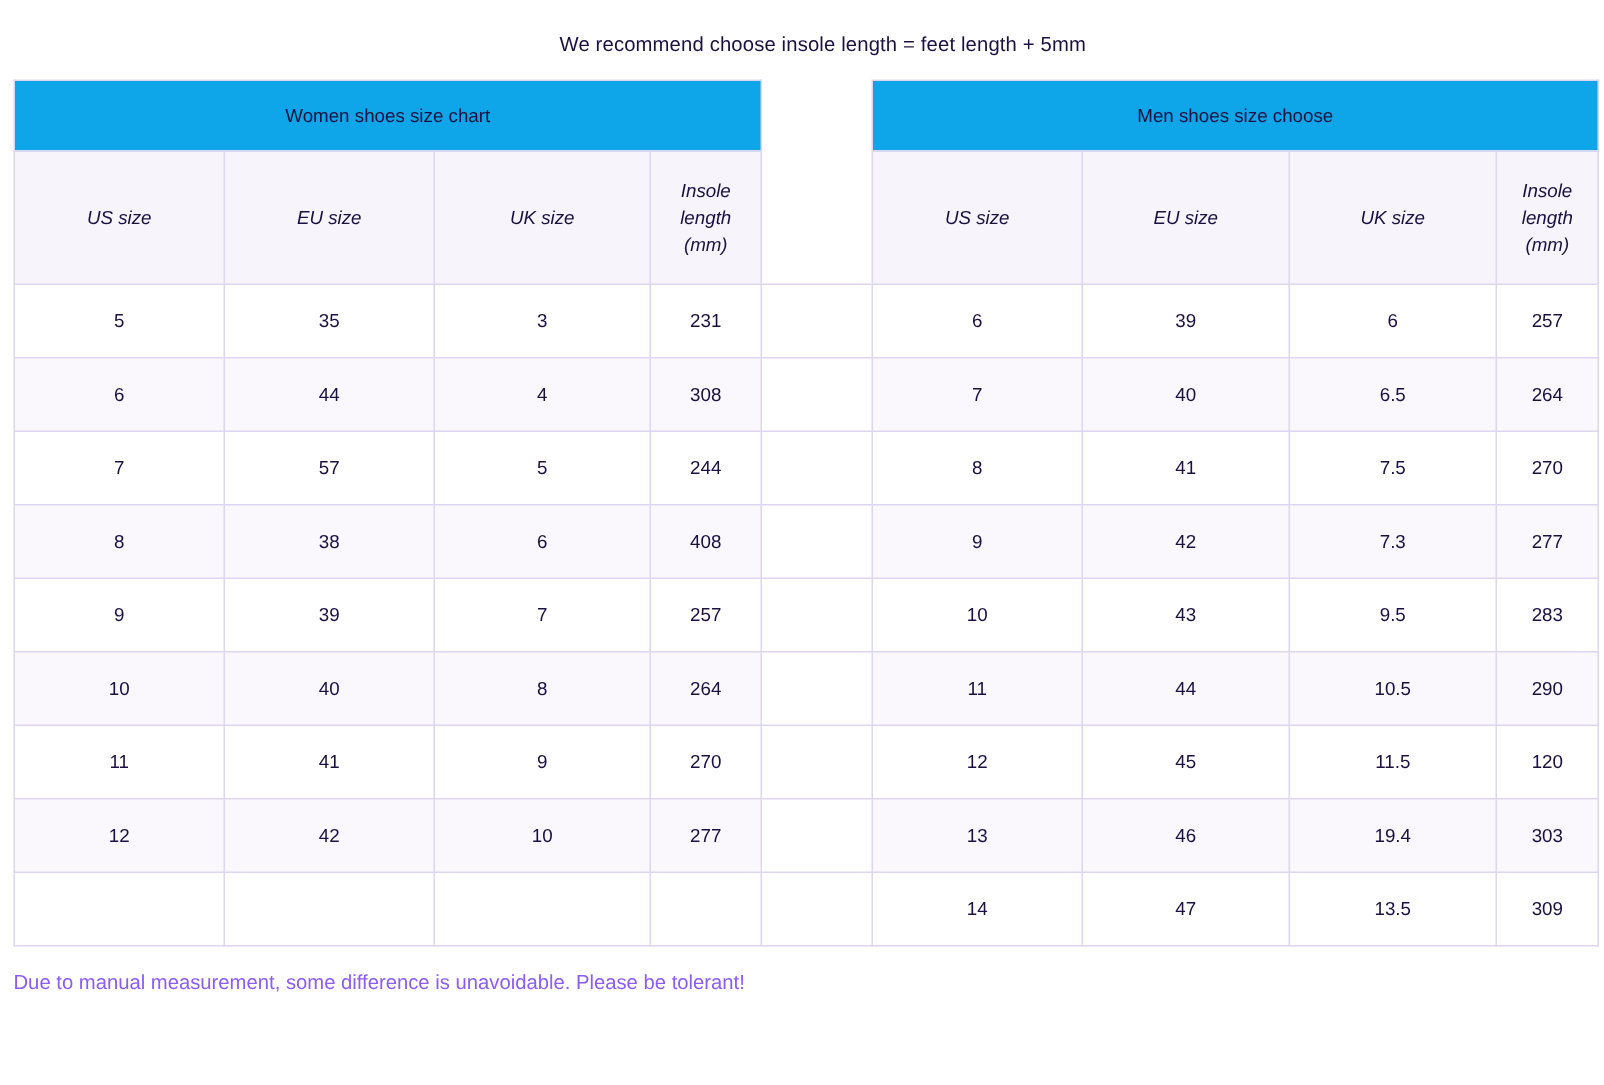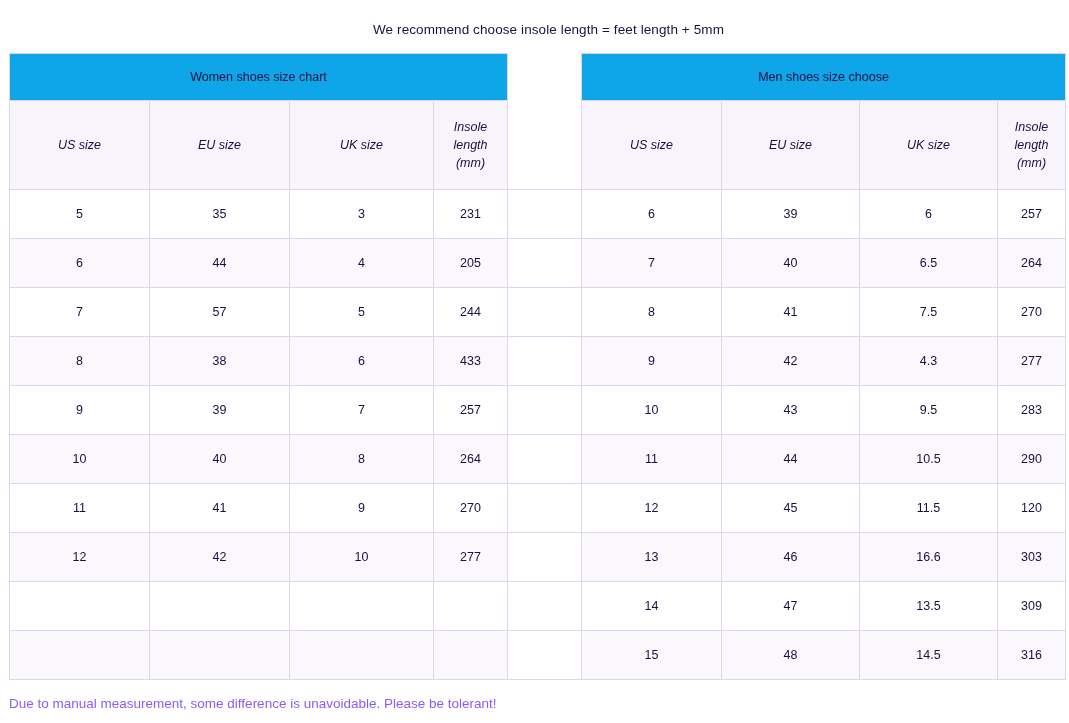--- a/index.html
+++ b/index.html
@@ -158,21 +158,21 @@
         <td class="spacer"></td>
         <td>6</td>
         <td>39</td>
         <td>6</td>
         <td>257</td>
       </tr>
       <tr class="odd">
         <td>6</td>
         <td>44</td>
         <td>4</td>
-        <td>205</td>
+        <td>308</td>
         <td class="spacer"></td>
         <td>7</td>
         <td>40</td>
         <td>6.5</td>
         <td>264</td>
       </tr>
       <tr class="even">
         <td>7</td>
         <td>57</td>
         <td>5</td>
@@ -180,25 +180,25 @@
         <td class="spacer"></td>
         <td>8</td>
         <td>41</td>
         <td>7.5</td>
         <td>270</td>
       </tr>
       <tr class="odd">
         <td>8</td>
         <td>38</td>
         <td>6</td>
-        <td>433</td>
+        <td>408</td>
         <td class="spacer"></td>
         <td>9</td>
         <td>42</td>
-        <td>4.3</td>
+        <td>7.3</td>
         <td>277</td>
       </tr>
       <tr class="even">
         <td>9</td>
         <td>39</td>
         <td>7</td>
         <td>257</td>
         <td class="spacer"></td>
         <td>10</td>
         <td>43</td>
@@ -228,43 +228,32 @@
         <td>120</td>
       </tr>
       <tr class="odd">
         <td>12</td>
         <td>42</td>
         <td>10</td>
         <td>277</td>
         <td class="spacer"></td>
         <td>13</td>
         <td>46</td>
-        <td>16.6</td>
+        <td>19.4</td>
         <td>303</td>
       </tr>
       <tr class="even">
         <td class="empty"></td>
         <td class="empty"></td>
         <td class="empty"></td>
         <td class="empty"></td>
         <td class="spacer"></td>
         <td>14</td>
         <td>47</td>
         <td>13.5</td>
         <td>309</td>
       </tr>
-      <tr class="odd">
-        <td class="empty"></td>
-        <td class="empty"></td>
-        <td class="empty"></td>
-        <td class="empty"></td>
-        <td class="spacer"></td>
-        <td>15</td>
-        <td>48</td>
-        <td>14.5</td>
-        <td>316</td>
-      </tr>
     </tbody>
   </table>
 
   <div class="bottom-note">Due to manual measurement, some difference is unavoidable. Please be tolerant!</div>
 
 </div>
 
 </body></html>

